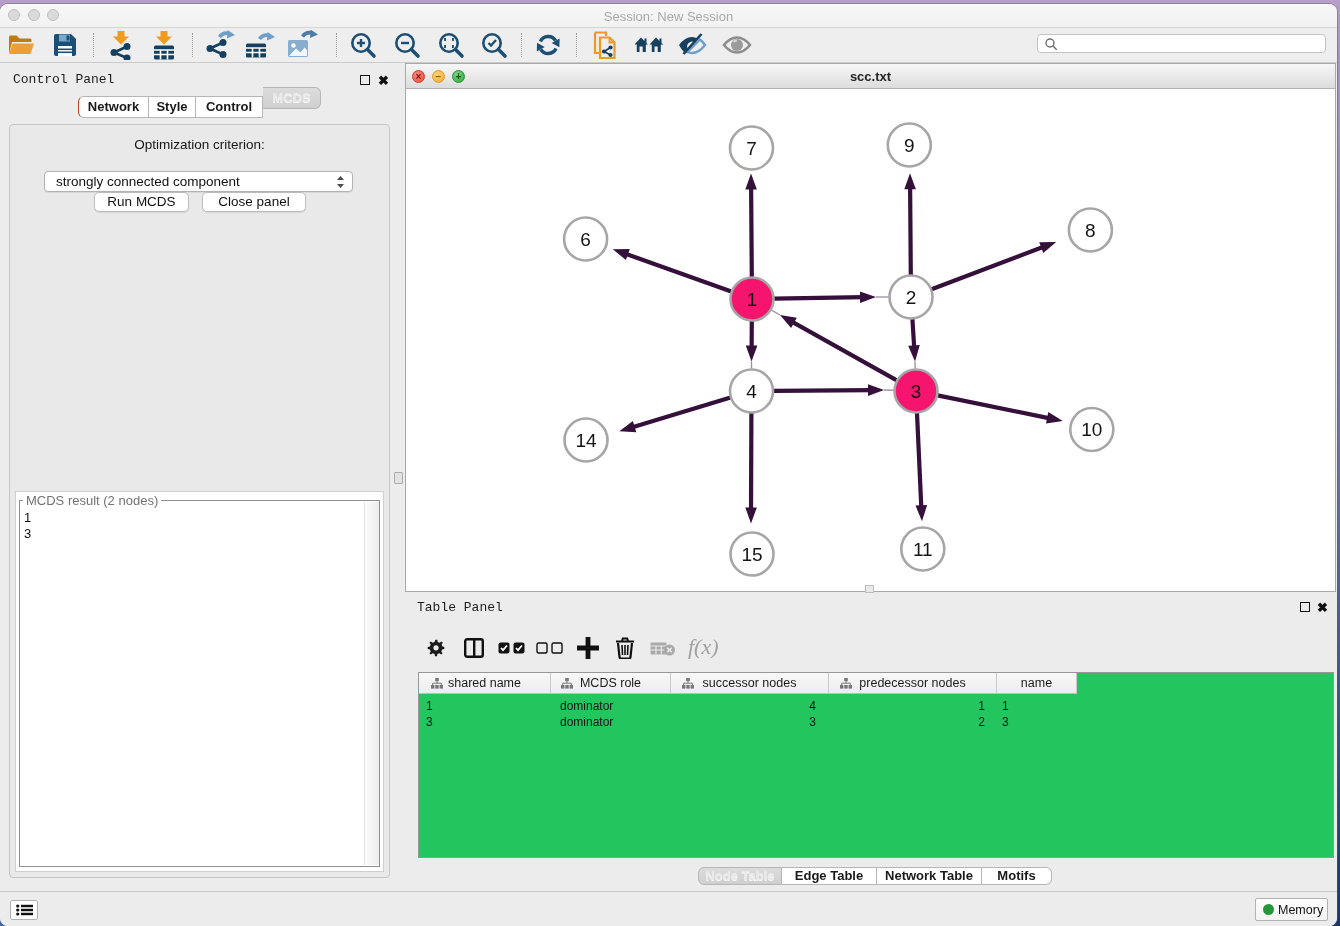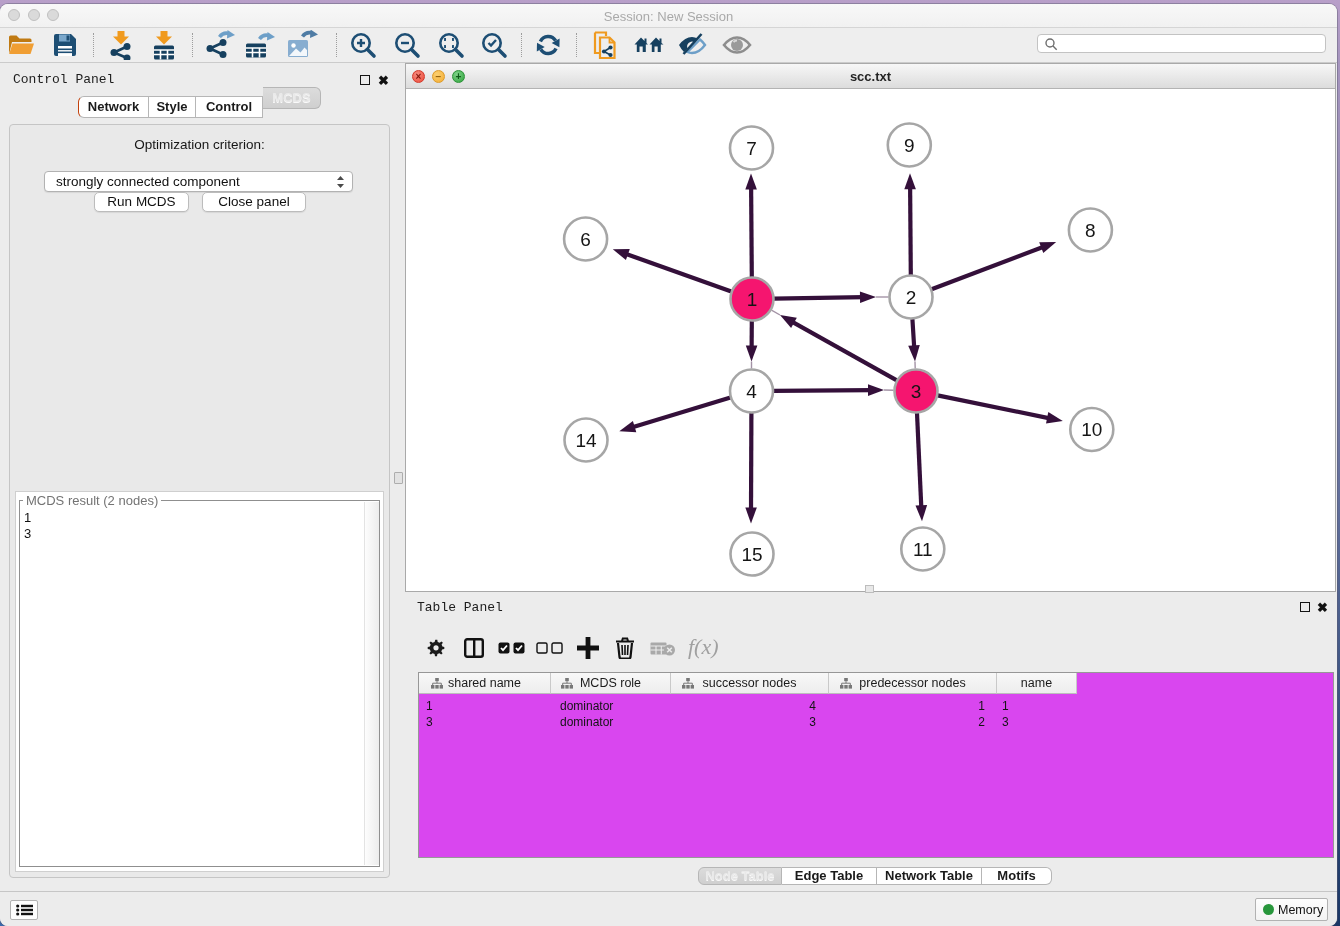--- a/index.html
+++ b/index.html
@@ -35,21 +35,21 @@
   #legend{left:23px;top:430px;background:#fff;padding:0 3px;font-size:13px;color:#737373;}
   #resulttext{left:24px;top:447px;font-size:13px;color:#111;line-height:16px;}
   #vsb{left:364px;top:439px;width:14px;height:363px;background:linear-gradient(90deg,#fdfdfd,#ececec);border-left:1px solid #e3e3e3;}
   #divhandle{left:394px;top:472px;width:9px;height:12px;background:#e2e2e2;border:1px solid #adadad;box-sizing:border-box;border-radius:1px;}
   #iframe1{left:405px;top:63px;width:931px;height:529px;border:1px solid #a9a9a9;box-sizing:border-box;background:#fff;}
   #ititle{left:0;top:0;width:929px;height:25px;background:linear-gradient(#f7f7f7,#dcdcdc);border-bottom:1px solid #b3b3b3;box-sizing:border-box;}
   .mac{width:13px;height:13px;border-radius:50%;top:6px;box-sizing:border-box;text-align:center;line-height:11px;font-size:10px;font-weight:bold;}
   #ititletext{left:0;top:5px;width:929px;text-align:center;font-size:13px;font-weight:bold;color:#242424;}
   #canvashandle{left:865px;top:585px;width:9px;height:8px;background:#e8e8e8;border:1px solid #bdbdbd;box-sizing:border-box;}
   #tpanel{left:405px;top:594px;width:932px;height:297px;}
-  #ttable{left:13px;top:78px;width:916px;height:186px;background:#d946ef;border:1px solid #979797;box-sizing:border-box;}
+  #ttable{left:13px;top:78px;width:916px;height:186px;background:#22c55e;border:1px solid #979797;box-sizing:border-box;}
   .th{top:0px;height:21px;background:linear-gradient(#f8f8f8,#ededed);border-right:1px solid #c9c9c9;border-bottom:1px solid #bdbdbd;box-sizing:border-box;
       font-size:12.5px;color:#1b1b1b;text-align:center;line-height:20px;}
   .td{font-size:12px;color:#141414;line-height:16px;}
   .btab{box-sizing:border-box;height:18px;background:#fff;border:1px solid #b6b6b6;border-left:none;
        font-size:13px;font-weight:bold;color:#1a1a1a;text-align:center;line-height:16px;}
   #statusbar{left:0;top:891px;width:1337px;height:35px;background:#ececec;border-top:1px solid #c6c6c6;box-sizing:border-box;border-radius:0 0 8px 8px;}
   #listbtn{left:10px;top:8px;width:28px;height:20px;background:#fdfdfd;border:1px solid #b2b2b2;border-radius:2px;box-sizing:border-box;}
   #membtn{left:1255px;top:6px;width:73px;height:23px;background:linear-gradient(#fdfdfd,#f3f3f3);border:1px solid #b2b2b2;border-radius:2px;box-sizing:border-box;}
 </style>
 </head>

